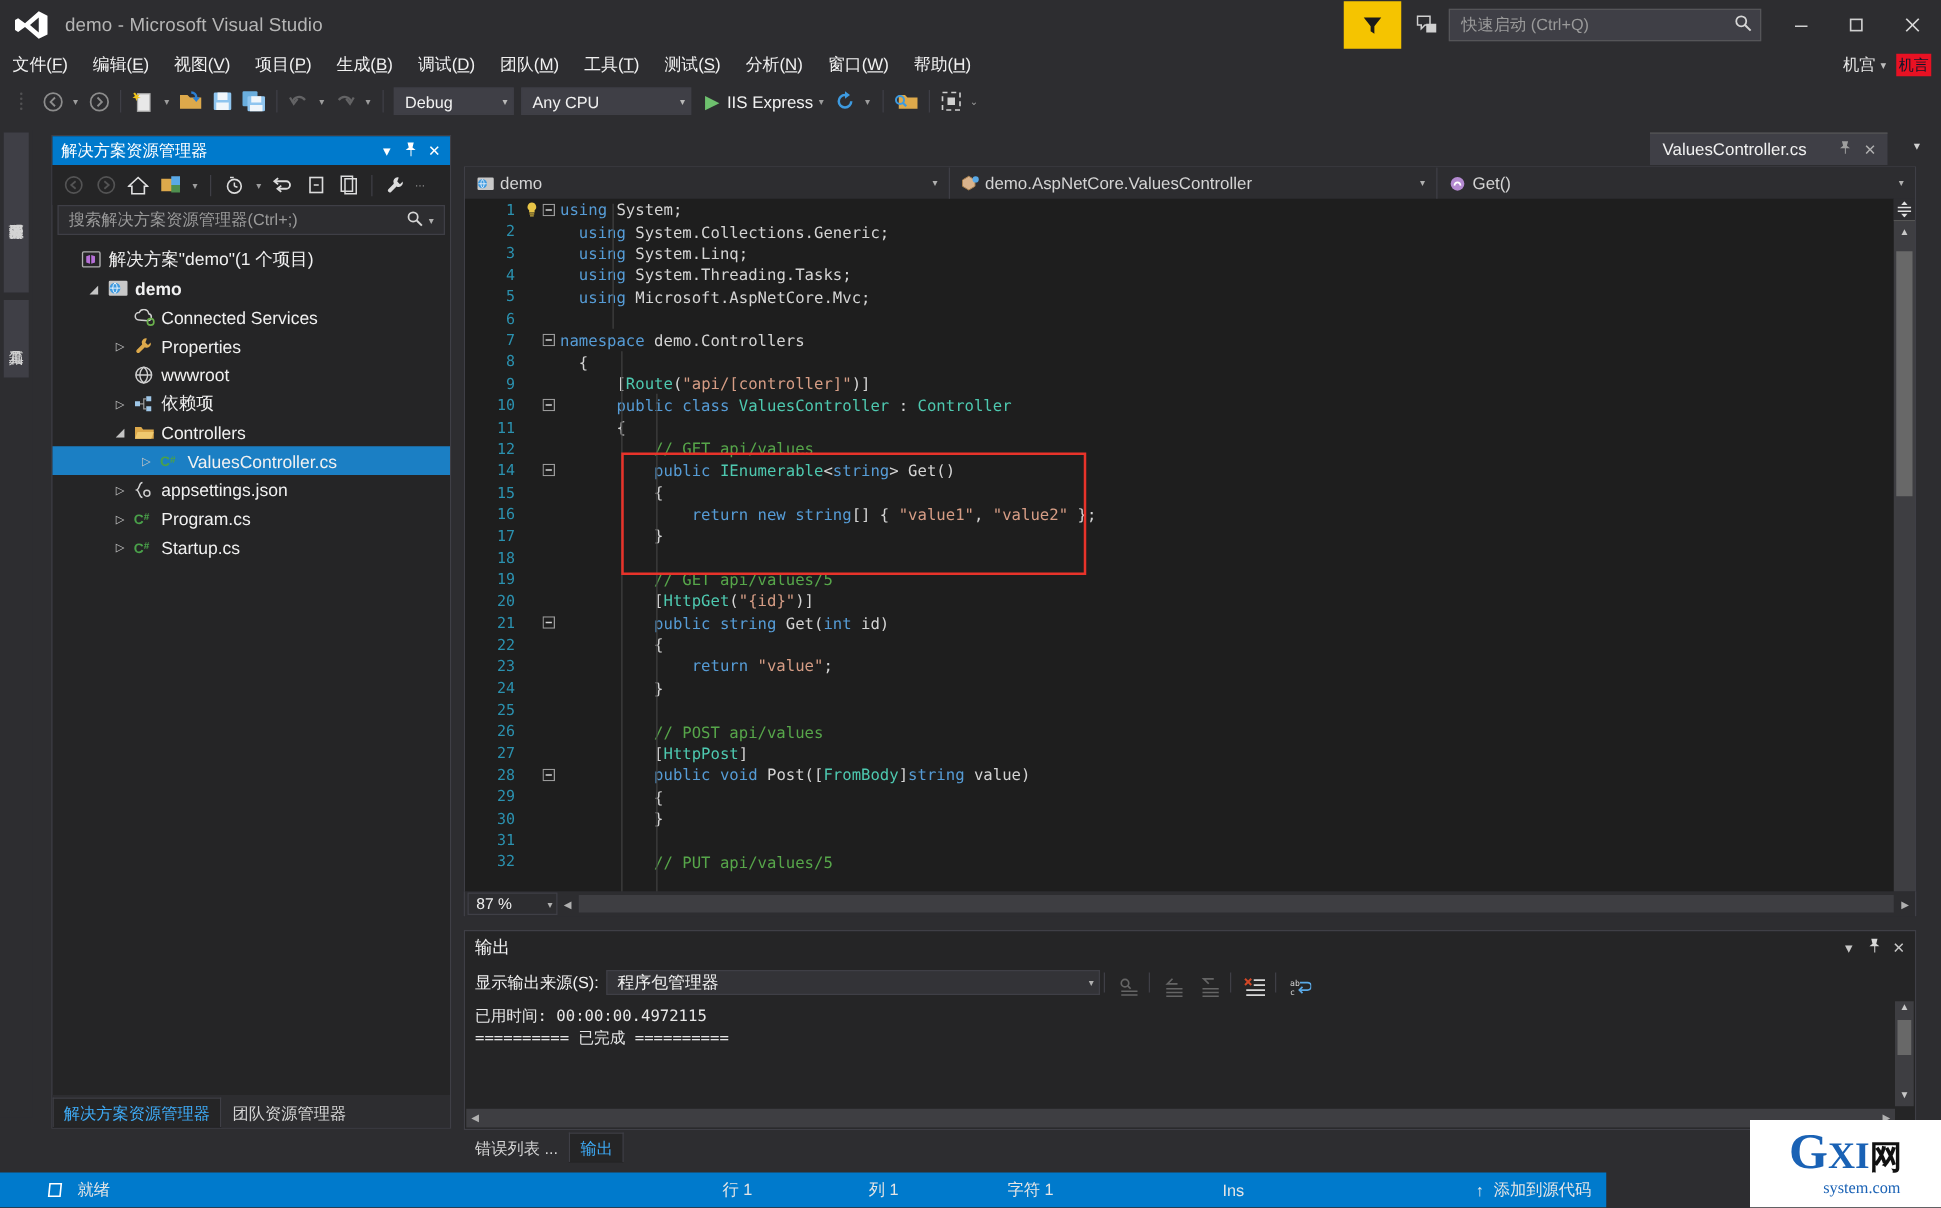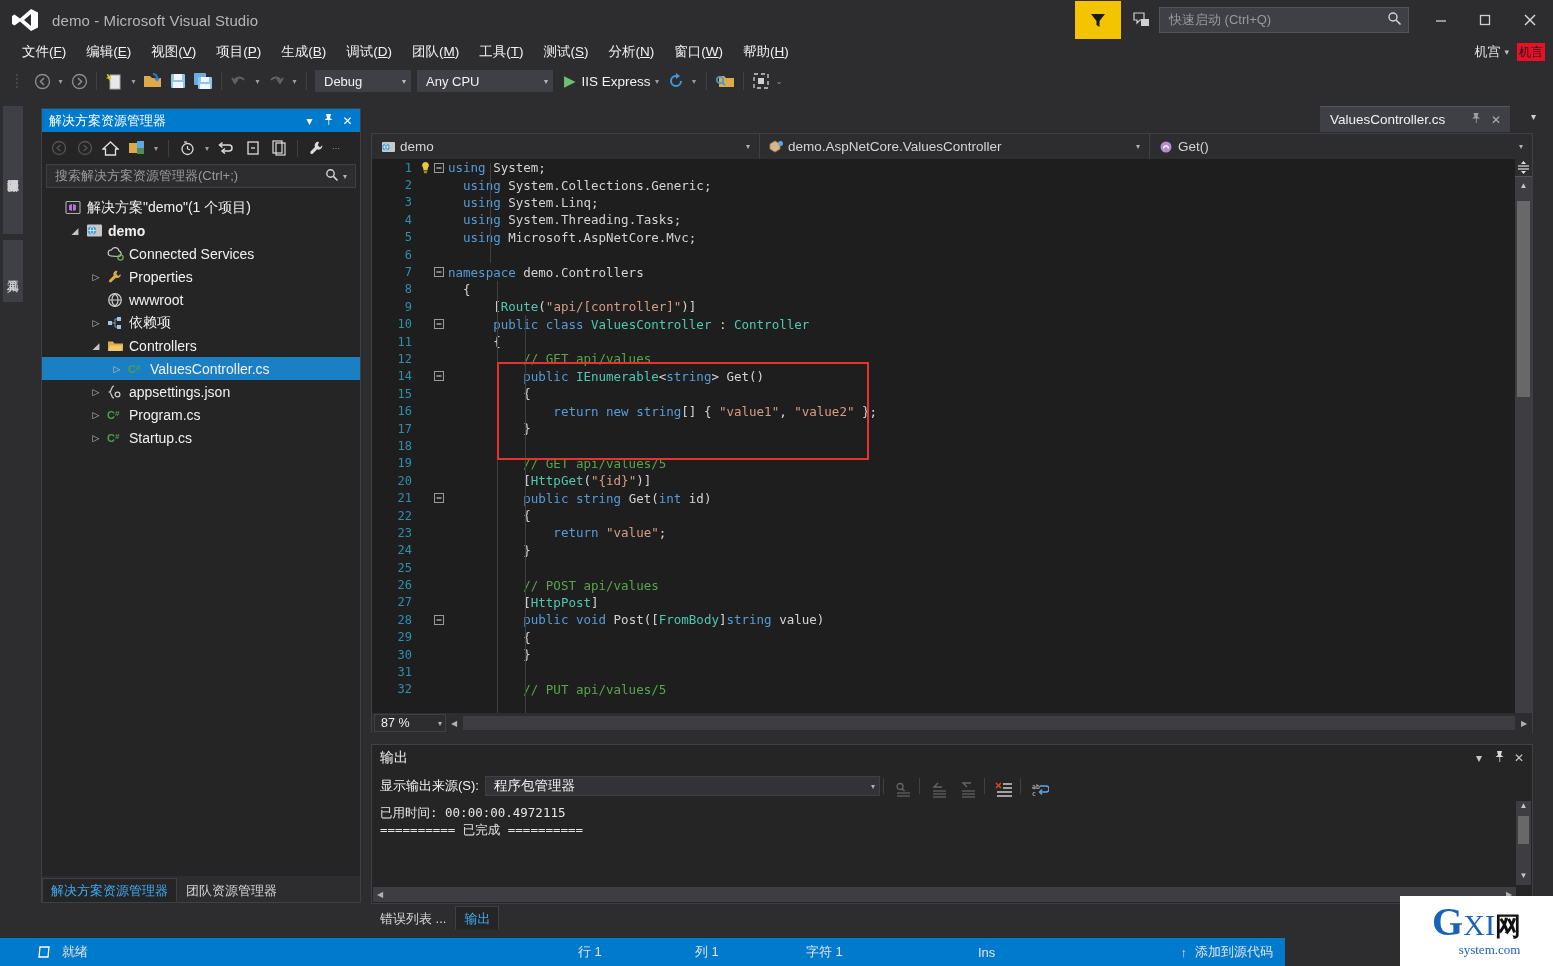--- a/index.html
+++ b/index.html
@@ -36,21 +36,21 @@
     width:250px; height:26px; background:#3f3f46; border:1px solid #555558;
     display:flex; align-items:center; padding:0 6px 0 9px; margin-right:10px;
   }
   .quick-launch .ql-text { color:#9a9a9a; font-size:13px; flex:1; }
   .win-btn { width:44px; height:40px; display:flex; align-items:center; justify-content:center; color:#d0d0d0; }
   .win-btn.close { width:46px; }
 
   
   .menubar {
     position:absolute; left:0; top:38px; width:1553px; height:28px;
-    display:flex; align-items:center; padding-left:12px;
+    display:flex; align-items:center; 
   }
   .menu-item { padding:3px 10px; color:#f1f1f1; font-size:13.5px; white-space:nowrap; }
   .menu-item u { text-decoration: underline; }
   .menubar-right { position:absolute; right:8px; top:38px; height:28px; display:flex; align-items:center; }
   .acct-name { color:#e6e6e6; font-size:13px; margin-right:4px; }
   .acct-caret { color:#bdbdbd; font-size:9px; margin-right:8px; }
   .acct-avatar { background:#e81123; color:#0f172a; font-size:12px; padding:1px 2px; line-height:16px; }
 
   
   .toolbar {
@@ -219,21 +219,21 @@
   }
   .sb-icon { width:20px; margin-left:10px; display:flex; align-items:center; justify-content:center; }
   .sb-ready { margin-left:8px; }
   .sb-cell { position:absolute; }
   .sb-right { position:absolute; right:12px; display:flex; align-items:center; gap:8px; }
 
   
   .watermark { position:absolute; right:0; bottom:0; width:153px; height:70px; background:#fff; display:flex; flex-direction:column; align-items:center; justify-content:center; }
   .wm-top { display:flex; align-items:baseline; }
   .wm-g { color:#1a62b5; font-size:40px; font-weight:bold; font-family:"Liberation Serif",serif; line-height:34px; }
-  .wm-xi { color:#1a62b5; font-size:30px; font-weight:normal; font-family:"Liberation Serif",serif; line-height:34px; }
+  .wm-xi { color:#1a62b5; font-size:30px; font-weight:bold; font-family:"Liberation Serif",serif; line-height:34px; }
   .wm-net { color:#111; font-size:26px; font-weight:bold; line-height:30px; }
   .wm-bot { color:#1a62b5; font-size:13px; font-family:"Liberation Serif",serif; margin-left:26px; }
 </style>
 </head>
 <body>
 
 <div id="app">
 
   <div class="titlebar">
     <div class="vs-logo">

